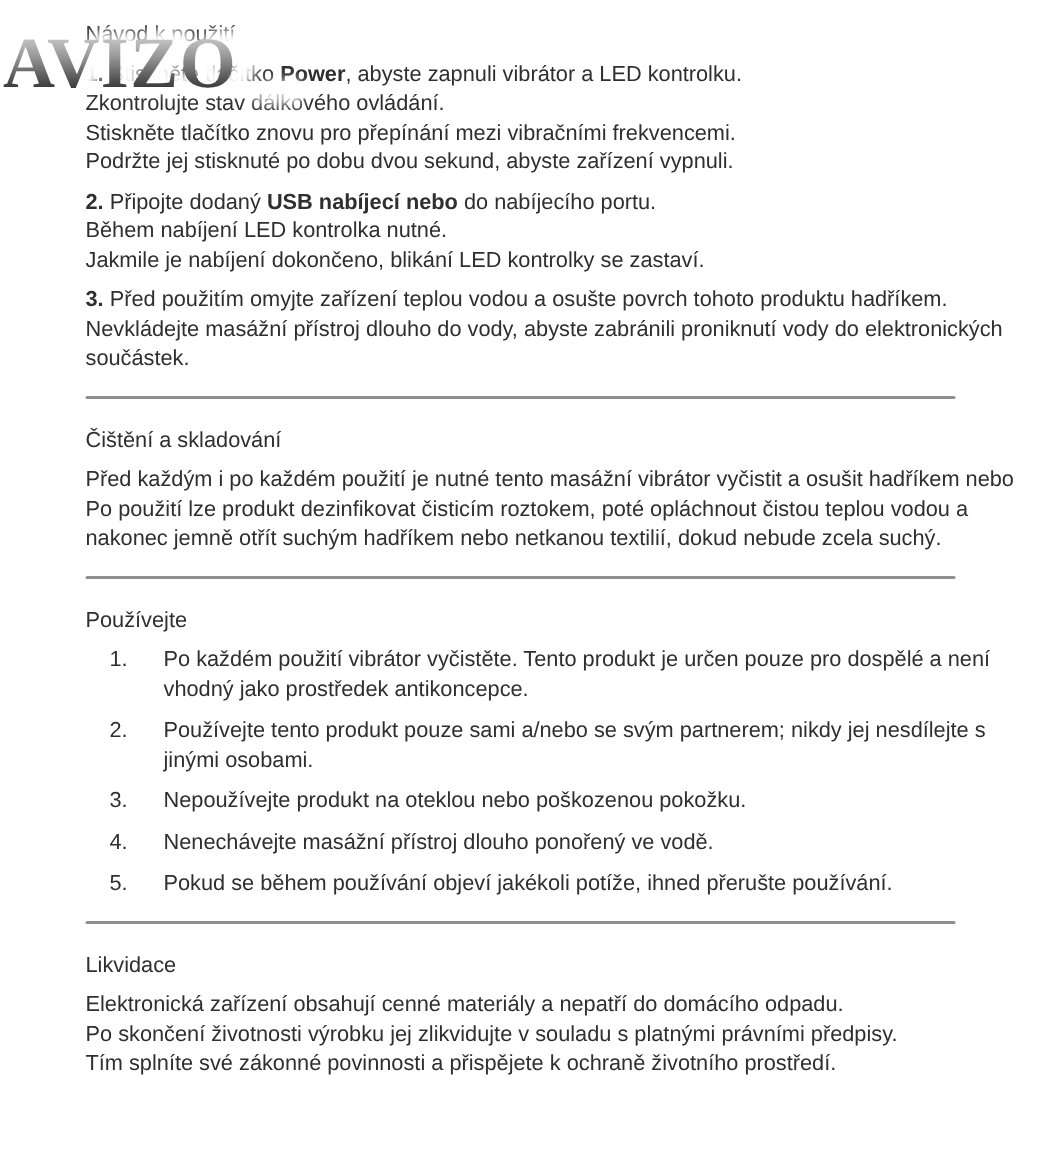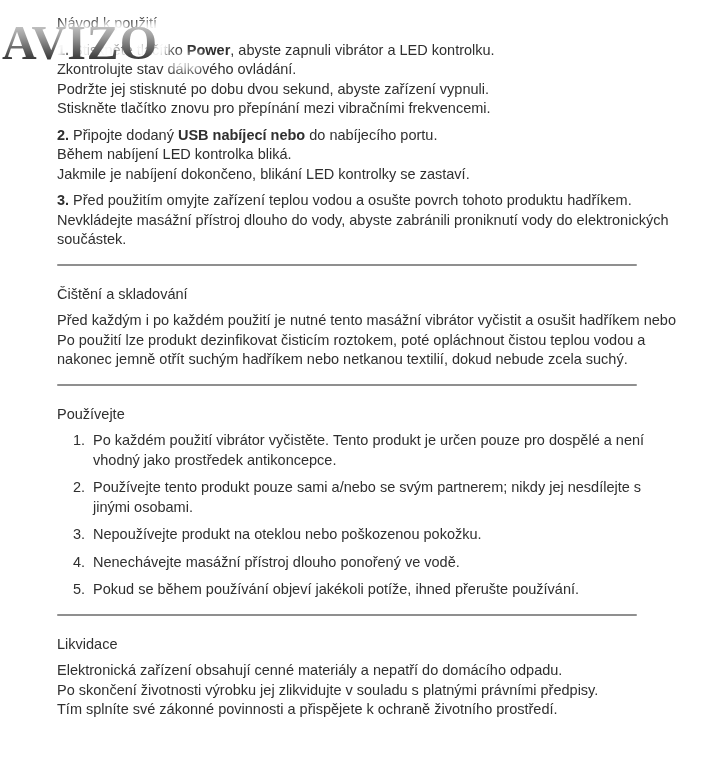--- a/index.html
+++ b/index.html
@@ -39,21 +39,21 @@
   .olist{margin:0;}
   .olist-item{
     display:flex;
     margin:0 0 8px 0;
   }
   .olist-num{
     flex:none;
     width:20px;
     margin-left:16px;
   }
-  .olist-body{flex:1;}
+  .olist-body{flex:1;margin-left:16px;}
 
   
   .watermark{
     position:absolute;
     top:18px;left:2px;
     z-index:5;
     font-family:"DejaVu Sans",sans-serif;
     font-weight:700;
     font-size:48px;
     line-height:1;
@@ -91,26 +91,26 @@
 <div class="watermark">
   <span class="wm-layer wm-glow"><span>AVIZO</span><span class="wm-suffix">.cz</span></span>
   <span class="wm-layer wm-main"><span>AVIZO</span><span class="wm-suffix">.cz</span></span>
 </div>
 
 <div class="doc" id="doc">
     <div class="section-heading">Návod k použití</div>
     <div class="paragraph">
       <div class="line"><span class="b">1.</span><span> Stiskněte tlačítko </span><span class="b">Power</span><span>, abyste zapnuli vibrátor a LED kontrolku.</span></div>
       <div class="line"><span>Zkontrolujte stav dálkového ovládání.</span></div>
+      <div class="line"><span>Stiskněte tlačítko znovu pro přepínání mezi vibračními frekvencemi.</span></div>
       <div class="line"><span>Podržte jej stisknuté po dobu dvou sekund, abyste zařízení vypnuli.</span></div>
-      <div class="line"><span>Stiskněte tlačítko znovu pro přepínání mezi vibračními frekvencemi.</span></div>
     </div>
     <div class="paragraph">
       <div class="line"><span class="b">2.</span><span> Připojte dodaný </span><span class="b">USB nabíjecí nebo</span><span> do nabíjecího portu.</span></div>
-      <div class="line"><span>Během nabíjení LED kontrolka bliká.</span></div>
+      <div class="line"><span>Během nabíjení LED kontrolka nutné.</span></div>
       <div class="line"><span>Jakmile je nabíjení dokončeno, blikání LED kontrolky se zastaví.</span></div>
     </div>
     <div class="paragraph">
       <div class="line"><span class="b">3.</span><span> Před použitím omyjte zařízení teplou vodou a osušte povrch tohoto produktu hadříkem.</span></div>
       <div class="line"><span>Nevkládejte masážní přístroj dlouho do vody, abyste zabránili proniknutí vody do elektronických</span></div>
       <div class="line"><span>součástek.</span></div>
     </div>
     <div class="divider"></div>
     <div class="section-heading">Čištění a skladování</div>
     <div class="paragraph">

